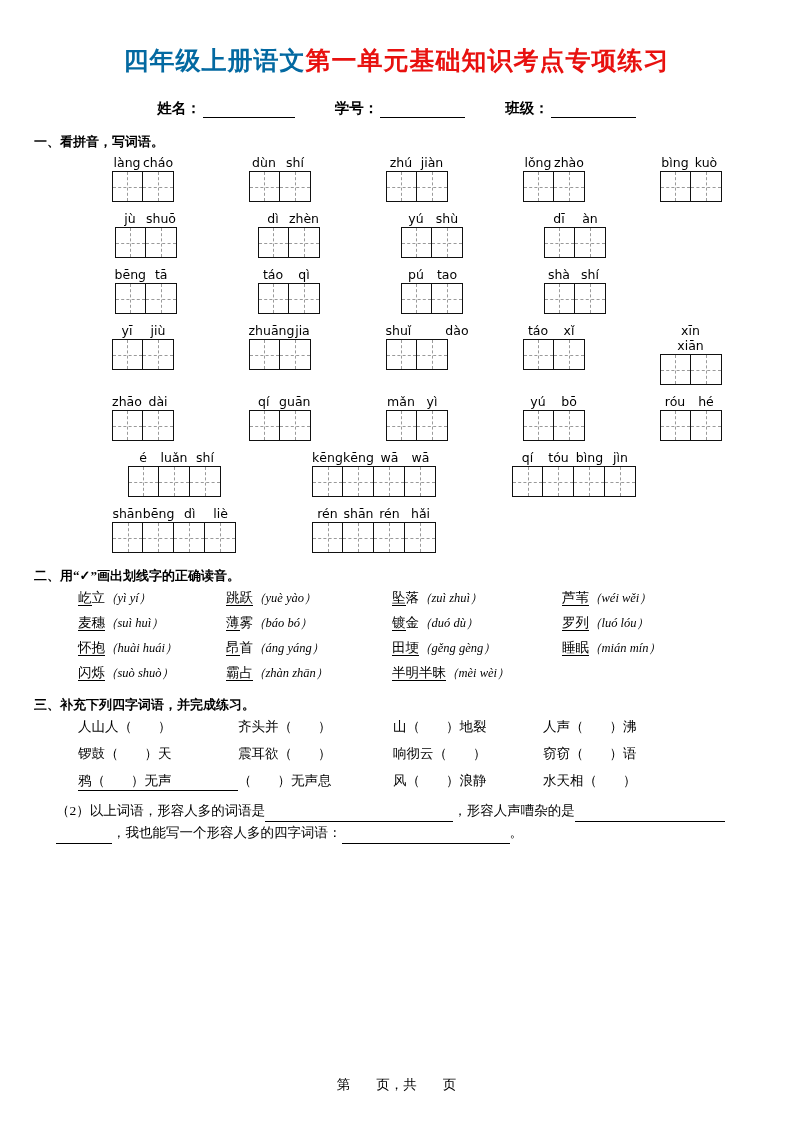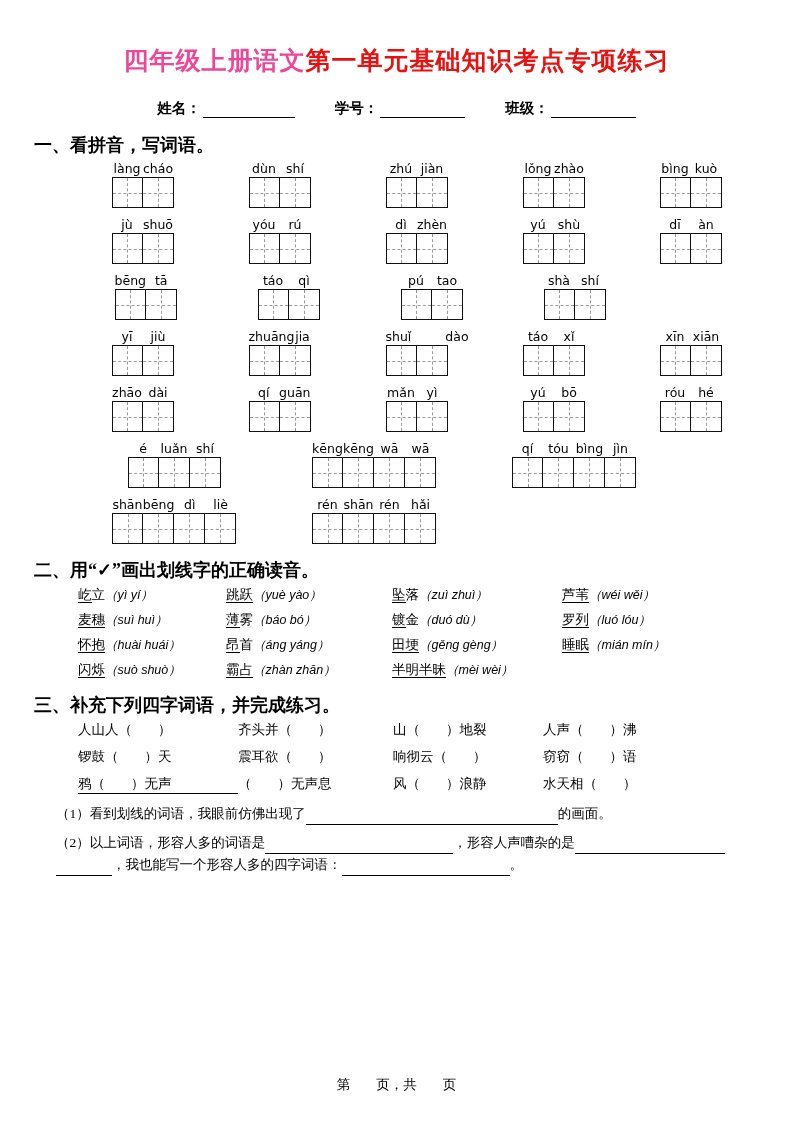--- a/index.html
+++ b/index.html
@@ -25,21 +25,21 @@
   
   .title {
     text-align: center;
     font-size: 25px;
     font-weight: bold;
     letter-spacing: 1px;
     margin: 18px 0 0 0;
     white-space: nowrap;
     font-family: "Liberation Serif", "DejaVu Serif", serif;
   }
-  .title .black { color: #ec4899; }
+  .title .black { color: #0369a1; }
   .title .red { color: #e8110f; }
 
   
   .info-line {
     display: flex;
     justify-content: center;
     align-items: flex-end;
     gap: 40px;
     margin-top: 22px;
     font-size: 14.5px;
@@ -55,21 +55,21 @@
     display: inline-block;
     border-bottom: 1px solid #000;
     height: 13px;
     margin-left: 2px;
   }
   .w90 { width: 92px; }
   .w85 { width: 85px; }
 
   
   .sec-head {
-    font-size: 18px;
+    font-size: 13px;
     font-weight: bold;
     margin: 14px 0 4px 0;
   }
   .sec1 { margin-top: 15px; }
   .cellgroup {
     display: flex;
     flex-direction: column;
     align-items: center;
   }
   .pinyin-row {
@@ -130,21 +130,21 @@
   }
   .s2row {
     display: flex;
     margin-bottom: 7px;
   }
   .s2item {
     white-space: nowrap;
   }
   .s2item .word { border-bottom: 1px solid #000; }
   .s2item .py {
-    font-family: Liberation Sans, sans-serif;
+    font-family: Liberation Serif, serif;
     font-style: italic;
     font-size: 12.5px;
   }
   .c1 { width: 148px; }
   .c2 { width: 166px; }
   .c3 { width: 170px; }
   .c4 { width: 160px; }
 
   
   .sec3-body {
@@ -288,32 +288,20 @@
             </div>
             <div class="boxes">
               <div class="tianzi"></div>
               <div class="tianzi"></div>
             </div>
           </div>
         </div>
         <div class="col5">
           <div class="cellgroup">
             <div class="pinyin-row" style="width: 62px;">
-              <span>yóu</span>
-              <span>rú</span>
-            </div>
-            <div class="boxes">
-              <div class="tianzi"></div>
-              <div class="tianzi"></div>
-            </div>
-          </div>
-        </div>
-        <div class="col5">
-          <div class="cellgroup">
-            <div class="pinyin-row" style="width: 62px;">
               <span>dì</span>
               <span>zhèn</span>
             </div>
             <div class="boxes">
               <div class="tianzi"></div>
               <div class="tianzi"></div>
             </div>
           </div>
         </div>
         <div class="col5">
@@ -435,21 +423,21 @@
               <span>xǐ</span>
             </div>
             <div class="boxes">
               <div class="tianzi"></div>
               <div class="tianzi"></div>
             </div>
           </div>
         </div>
         <div class="col5">
           <div class="cellgroup">
-            <div class="pinyin-row" style="width: 62px;">
+            <div class="pinyin-row" style="width: 62px; flex-direction: column;">
               <span>xīn</span>
               <span>xiān</span>
             </div>
             <div class="boxes">
               <div class="tianzi"></div>
               <div class="tianzi"></div>
             </div>
           </div>
         </div>
       </div>
@@ -644,23 +632,20 @@
       </div>
       <div class="s3row">
         <div class="s3item s3-c1 uline"><span>鸦（</span><span class="gap"></span><span>）无声</span></div>
         <div class="s3item s3-c2"><span>（</span><span class="gap"></span><span>）无声息</span></div>
         <div class="s3item s3-c3"><span>风（</span><span class="gap"></span><span>）浪静</span></div>
         <div class="s3item s3-c4"><span>水天相（</span><span class="gap"></span><span>）</span></div>
       </div>
     </div>
 
   <div class="qline">
-    <span>（1）看到划线的词语，我眼前仿佛出现了</span><span class="fill f250"></span><span>的画面。</span>
-  </div>
-  <div class="qline">
     <span>（2）以上词语，形容人多的词语是</span><span class="fill f190"></span><span>，形容人声嘈杂的是</span><span class="fill f150"></span><br>
     <span class="fill f55"></span><span>，我也能写一个形容人多的四字词语：</span><span class="fill f170"></span><span>。</span>
   </div>
 
   <div class="footer">
     <span>第</span><span class="sp"></span><span>页，共</span><span class="sp"></span><span>页</span>
   </div>
 </div>
 
 </body></html>

